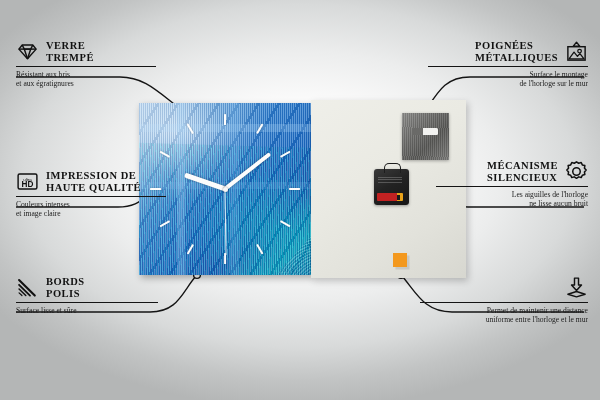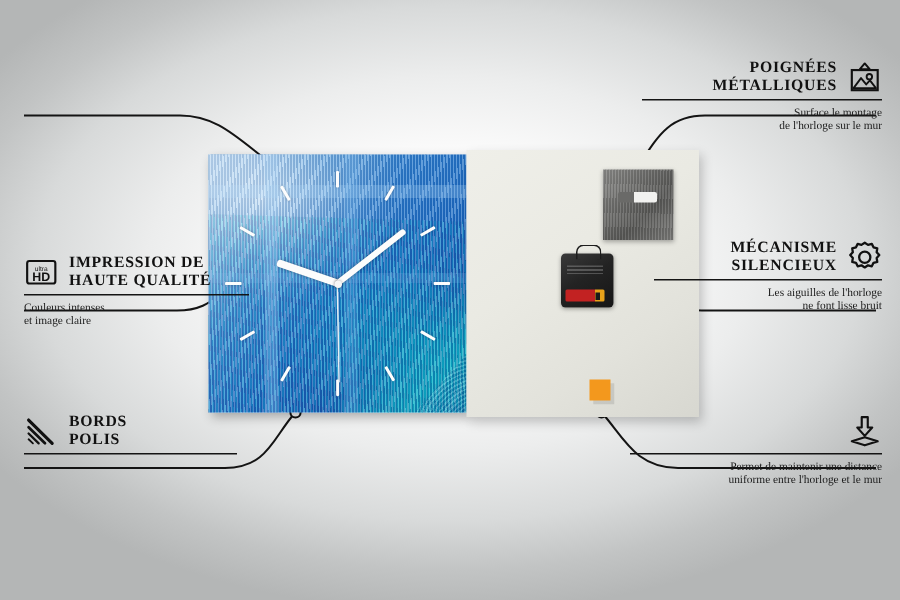--- a/index.html
+++ b/index.html
@@ -21,21 +21,21 @@
   .feat{position:absolute;}
   .feat .head{display:flex;align-items:center;gap:7px;}
   .feat.right .head{justify-content:flex-end;}
   .feat .title{
     font-family:"Liberation Serif",serif;
     font-weight:700;font-size:10.5px;line-height:11.6px;
     letter-spacing:.5px;color:#111;text-transform:uppercase;
     white-space:pre-line;
   }
   .feat.left .title{text-align:left;}
-  .feat.right .title{text-align:right;}
+  .feat.right .title{}
   .feat .rule{height:1.3px;background:#141414;margin:2.5px 0 3px;}
   .feat .desc{
     font-family:"Liberation Serif",serif;
     font-size:7.6px;line-height:9.1px;color:#1b1b1b;white-space:pre-line;
   }
   .feat.left .desc{text-align:left;}
   .feat.right .desc{text-align:right;}
   .ico{width:23px;height:23px;flex:0 0 23px;display:block;}
   .ico svg{display:block;width:23px;height:23px;}
   
@@ -241,20 +241,40 @@
   <div id="hanger">
     <div class="slot"></div>
   </div>
   <div id="mech">
     <div class="loop"></div>
     <div class="lbl"></div>
     <div class="batt"></div>
   </div>
   <div id="foam"></div>
 
+  <div class="feat left" id="f-verre">
+    <div class="head">
+      <span class="ico">
+        <svg viewBox="0 0 24 24">
+            <g fill="none" stroke="#111" stroke-width="1.5" stroke-linejoin="round">
+          <path d="M3 9.5 L6.5 5.2 H17.5 L21 9.5 L12 19.6 Z"></path>
+          <path d="M3 9.5 H21"></path>
+              <path d="M6.5 5.2 L8.6 9.5 L12 19.6"></path>
+          <path d="M17.5 5.2 L15.4 9.5 L12 19.6"></path>
+              <path d="M8.6 9.5 H15.4"></path>
+        </g>
+          </svg>
+      </span>
+      <span class="title">VERRE
+TREMPÉ</span>
+    </div>
+    <div class="rule"></div>
+    <div class="desc">Résistant aux bris
+et aux égratignures</div>
+  </div>
 
   <div class="feat left" id="f-impr">
     <div class="head">
       <span class="ico">
         <svg viewBox="0 0 24 24">
           <rect x="2.2" y="4.2" width="19.6" height="15.6" rx="1.6" fill="none" stroke="#111" stroke-width="1.5"></rect>
           <text x="12" y="11" text-anchor="middle" font-family="Liberation Sans, sans-serif" font-size="4.6" fill="#111">ultra</text>
           <text x="12" y="18" text-anchor="middle" font-family="Liberation Sans, sans-serif" font-size="8.6" font-weight="bold" fill="#111">HD</text>
         </svg>
       </span>
@@ -275,20 +295,21 @@
           <path d="M3.2 9.2 L14.6 20.4" stroke-width="1.9"></path>
           <path d="M3.2 13.6 L10.2 20.4" stroke-width="1.6"></path>
           <path d="M3.2 17.6 L6.2 20.4" stroke-width="1.3"></path>
         </g>
           </svg>
       </span>
       <span class="title">BORDS
 POLIS</span>
     </div>
     <div class="rule"></div>
+    <div class="desc">Surface lisse et sûre</div>
   </div>
 
   <div class="feat right" id="f-poign">
     <div class="head">
       <span class="title">POIGNÉES
 MÉTALLIQUES</span>
       <span class="ico">
         <svg viewBox="0 0 24 24">
           <path d="M12 2.4 L8.6 6.4 H15.4 Z" fill="none" stroke="#111" stroke-width="1.4" stroke-linejoin="round"></path>
           <rect x="3" y="7" width="18" height="14" fill="none" stroke="#111" stroke-width="1.5"></rect>
@@ -308,21 +329,21 @@
 SILENCIEUX</span>
       <span class="ico">
         <svg viewBox="0 0 24 24">
           <path fill="none" stroke="#111" stroke-width="1.6" stroke-linejoin="round" d="M12 1.9 l2.3 1.5 2.6 -.7 1.2 2.4 2.6 .7 -.4 2.7 1.8 2 -1.8 2 .4 2.7 -2.6 .7 -1.2 2.4 -2.6 -.7 -2.3 1.5 -2.3 -1.5 -2.6 .7 -1.2 -2.4 -2.6 -.7 .4 -2.7 -1.8 -2 1.8 -2 -.4 -2.7 2.6 -.7 1.2 -2.4 2.6 .7 Z"></path>
           <circle cx="12" cy="12" r="3.9" fill="none" stroke="#111" stroke-width="1.6"></circle>
         </svg>
       </span>
     </div>
     <div class="rule"></div>
     <div class="desc">Les aiguilles de l'horloge
-ne font lisse bruit</div>
+ne lisse aucun bruit</div>
   </div>
 
   <div class="feat right" id="f-entre">
     <div class="head">
       <span class="ico">
         <svg viewBox="0 0 24 24">
           <path d="M9.9 2.2 h4.2 v7.2 h3.1 L12 15.2 L6.8 9.4 h3.1 Z" fill="none" stroke="#111" stroke-width="1.5" stroke-linejoin="round"></path>
           <path d="M12 16.2 L21 19 L12 21.8 L3 19 Z" fill="none" stroke="#111" stroke-width="1.5" stroke-linejoin="round"></path>
         </svg>
       </span>

